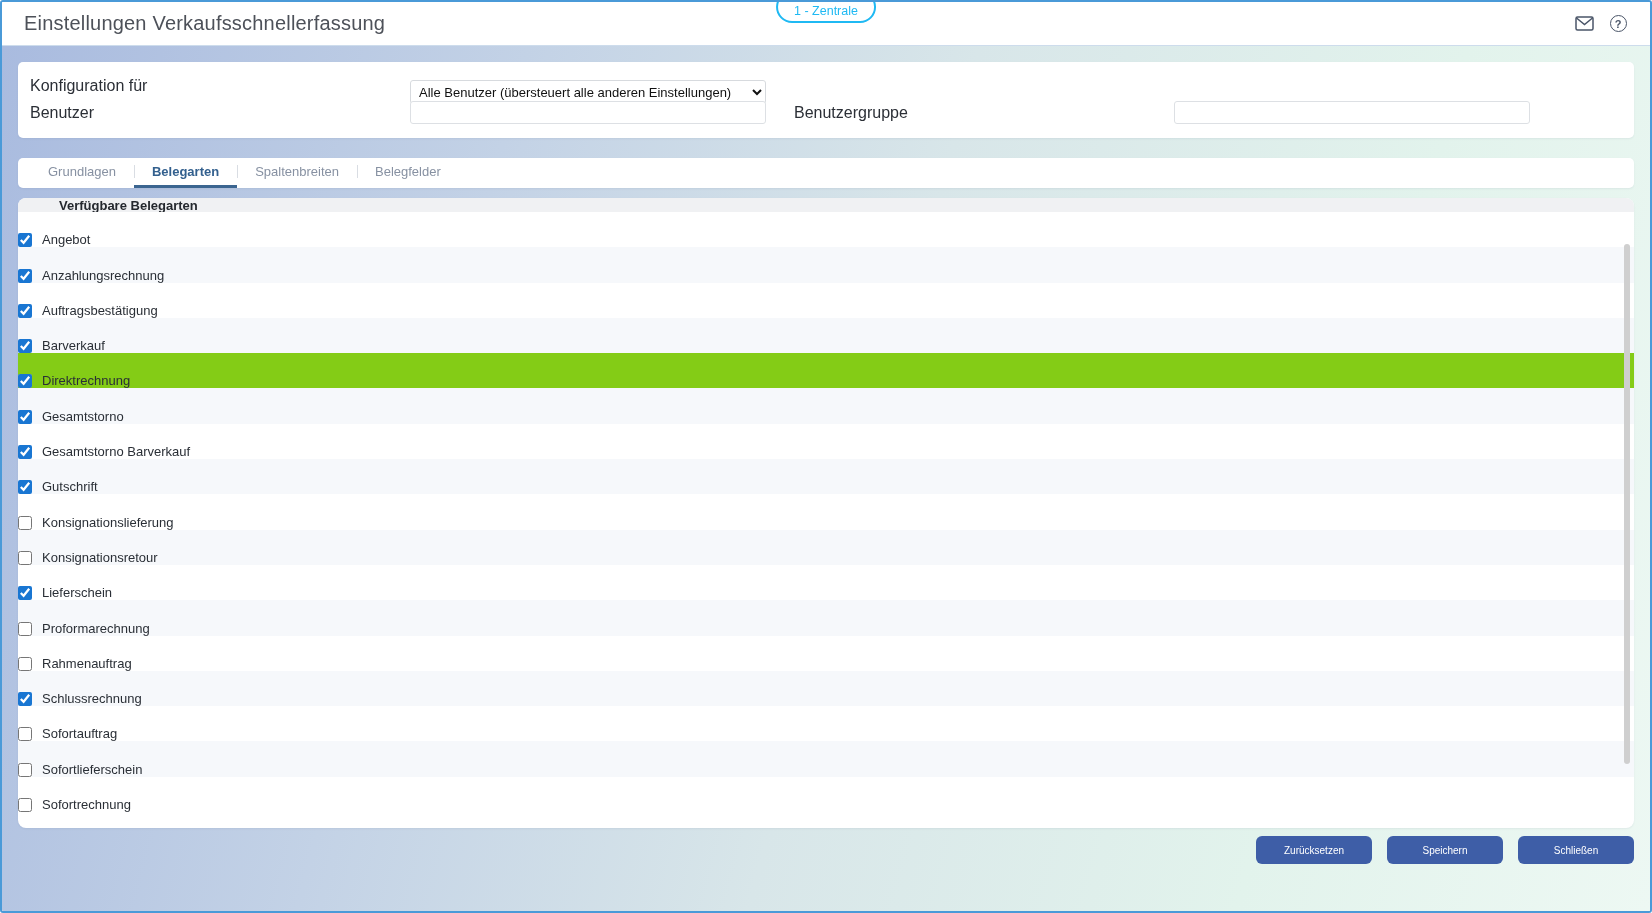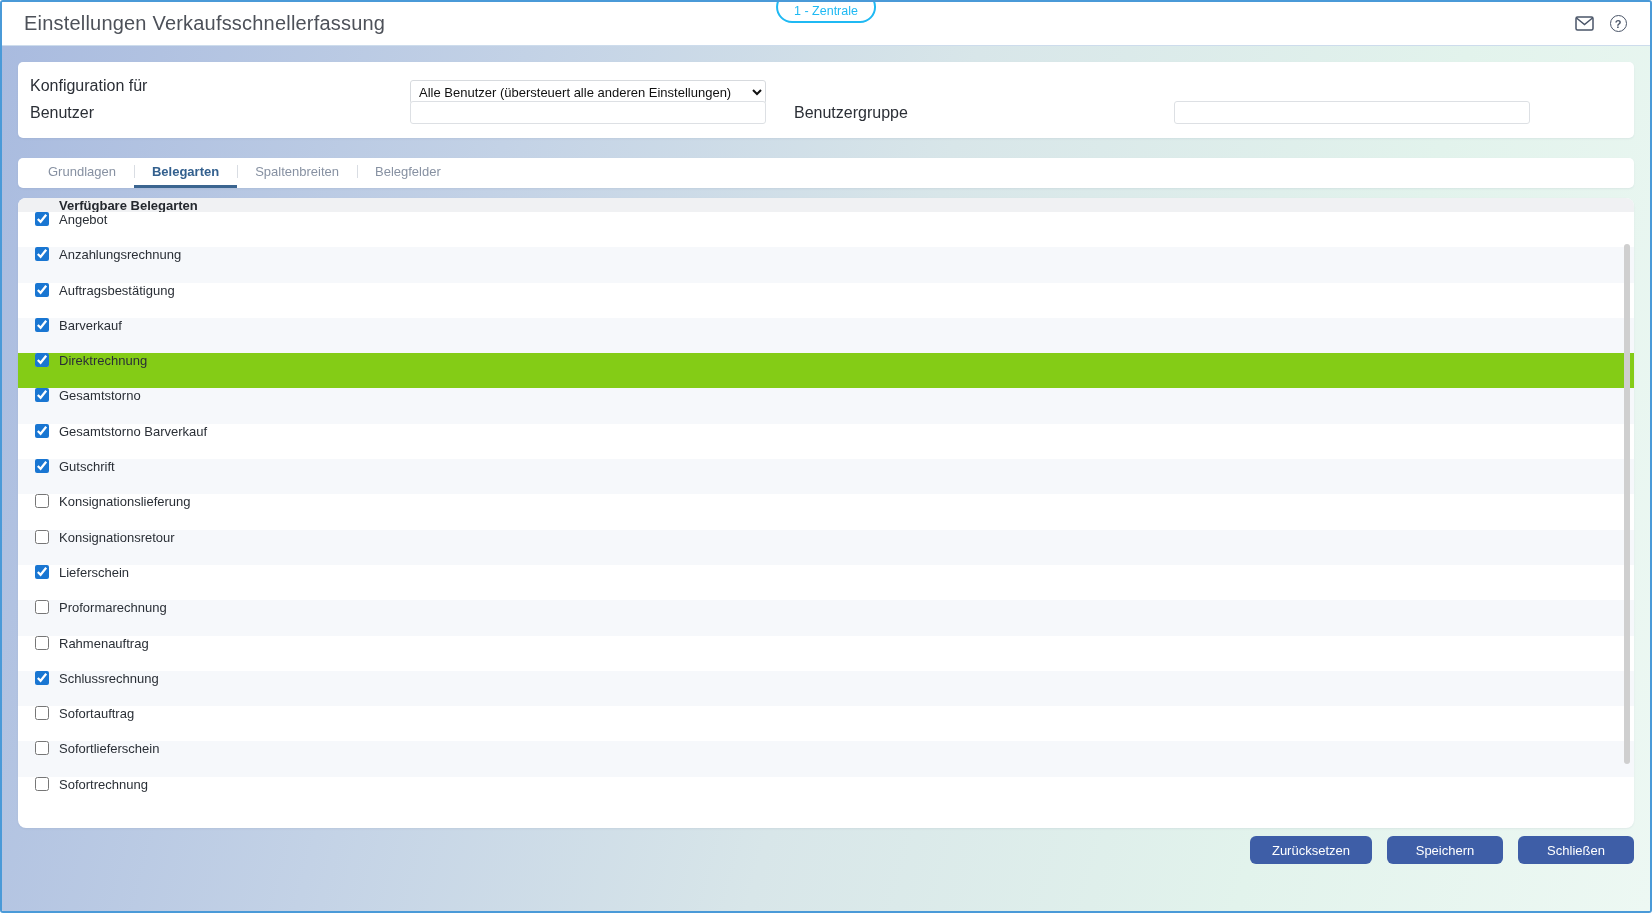--- a/index.html
+++ b/index.html
@@ -90,42 +90,42 @@
     margin-top:10px; height:630px; background:#fff; border-radius:8px;
     overflow:hidden; position:relative;
     box-shadow:0 1px 2px rgba(60,80,120,.08);
   }
   .list-header{
     height:14px; background:#f0f1f3; display:flex; align-items:center;
     padding-left:41px; font-size:13px; font-weight:bold; color:#24282e;
   }
   .list-rows{ height:600px; display:flex; flex-direction:column; }
   .list-row{
-    flex:1; display:flex; align-items:flex-start; padding-left:17px; gap:10px;
+    flex:1; display:flex; align-items:flex-end; gap:10px;
     background:#ffffff; cursor:default;
   }
   .list-row.alt{ background:#f6f8fb; }
   .list-row.highlight{ background:#84cc16; }
   .row-check{
     width:14px; height:14px; accent-color:#1976d2; cursor:pointer; flex:0 0 14px;
   }
   .row-label{ font-size:13px; color:#2a2f36; }
   .scroll-thumb{
     position:absolute; right:4px; top:46px; width:6px; height:520px;
     background:#cfcfcf; border-radius:3px;
   }
 
   
   .footer-buttons{
     margin-top:8px; display:flex; justify-content:flex-end; gap:15px;
   }
   .btn{
     min-width:116px; height:28px; background:#3e5ea7; color:#fff;
     border:none; border-radius:6px; font-family:"Liberation Sans",sans-serif;
-    font-size:13px; cursor:pointer; padding:0 22px;
+    font-size:10px; cursor:pointer; padding:0 22px;
   }
 </style>
 </head>
 <body>
 
 <div class="window">
 
   <div class="titlebar">
     <div class="page-title">Einstellungen Verkaufsschnellerfassung</div>
     <div class="station-badge">1 - Zentrale</div>

